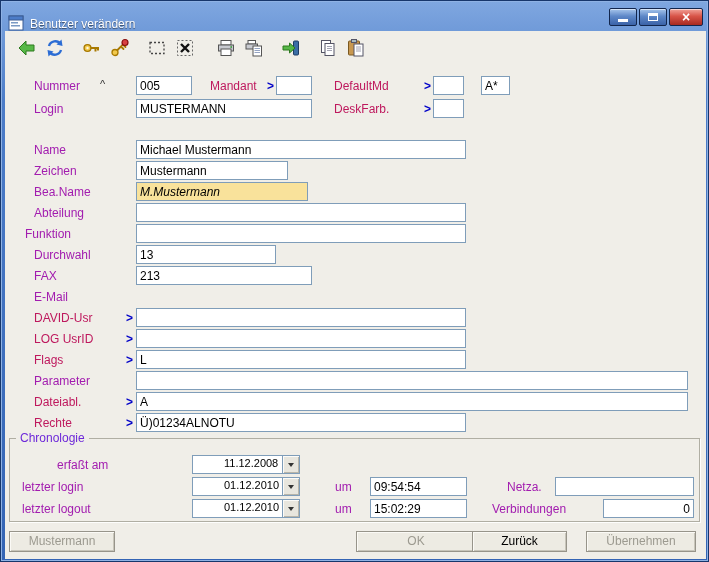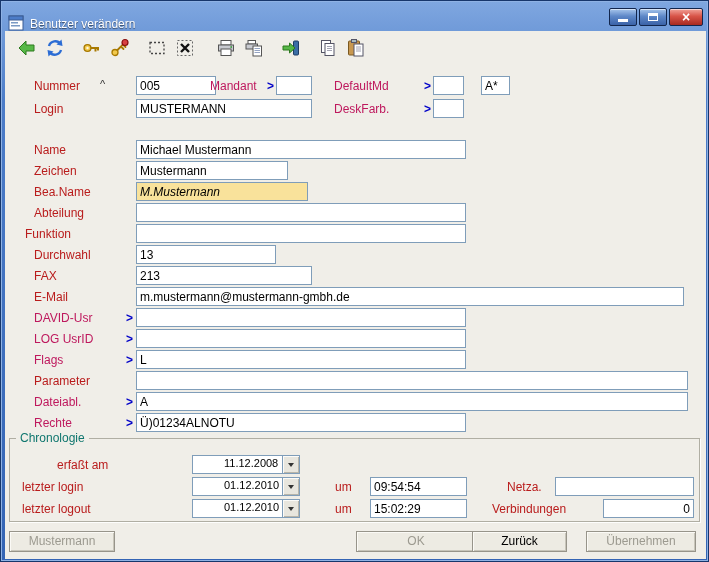--- a/index.html
+++ b/index.html
@@ -45,21 +45,21 @@
     background:#F0EEE8; overflow:hidden;
   }
 
   
   .toolbar { position:absolute; left:8px; top:5px; height:28px; display:flex; align-items:center; }
   .tbtn { width:28px; height:26px; display:flex; align-items:center; justify-content:center; cursor:default; }
   .tsep { width:9px; height:1px; }
   .tsep.wide { width:13px; }
 
   
-  .lbl { position:absolute; font-size:12px; color:#b91c1c; white-space:nowrap; }
+  .lbl { position:absolute; font-size:12px; color:#a21caf; white-space:nowrap; }
   .lbl.blue { color:#be185d; }
   .arrow { position:absolute; font-size:12px; color:#0000C8; font-weight:bold; }
   .caret { position:absolute; font-size:11px; color:#333; }
   .fld {
     position:absolute; height:19px; border:1px solid #7F9DB9; background:#fff;
     font-family:"Liberation Sans", sans-serif; font-size:12px; color:#000; padding:1px 3px;
   }
   .fld.yellow { background:#F9E29B;font-style:italic; }
   .fld.right { text-align:right; }
 
@@ -73,21 +73,21 @@
   }
   .tri { width:0; height:0; border-left:3.5px solid transparent; border-right:3.5px solid transparent; border-top:4px solid #333; }
 
   
   .groupbox {
     position:absolute; left:4px; top:407px; width:691px; height:84px;
     border:1px solid #B0AEA3; box-shadow:1px 1px 0 rgba(255,255,255,.9);
   }
   .legend {
     position:absolute; top:-8px; left:6px; background:#F0EEE8; padding:0 4px;
-    font-size:12px; color:#0f766e;
+    font-size:12px; color:#6d28d9;
   }
   .groupbox .lbl, .groupbox .fld, .groupbox .combo {  }
 
   
   .btn {
     position:absolute; top:500px; height:21px;
     background:#EDEBE3; border:1px solid #97948A;
     box-shadow: inset 1px 1px 0 #FBFAF6, inset -1px -1px 0 #C8C5BA;
     font-size:12px; color:#000; text-align:center; line-height:19px; cursor:default;
     white-space:nowrap; overflow:hidden;
@@ -224,21 +224,21 @@
             <rect x="5.5" y="1.5" width="5" height="3" fill="#AABBC0" stroke="#556"></rect>
             <rect x="8" y="6" width="9" height="12" fill="#fff" stroke="#556"></rect>
             <path d="M10 9 H15 M10 11 H15 M10 13 H15" stroke="#99A" stroke-width="0.9"></path>
           </svg>
         </span>
       </div>
     </div>
 
     <span class="lbl" style="left:29px;top:48px">Nummer</span>
     <span class="caret" style="left:95px;top:47px">^</span>
-    <input class="fld" style="left: 131px; top: 45px; width: 80px;" value="005">
+    <input class="fld" style="left: 131px; top: 45px; width: 56px;" value="005">
     <span class="lbl blue" style="left:205px;top:48px">Mandant</span>
     <span class="arrow" style="left:262px;top:48px">&gt;</span>
     <input class="fld" style="left: 271px; top: 45px; width: 36px;" value="">
     <span class="lbl blue" style="left:329px;top:48px">DefaultMd</span>
     <span class="arrow" style="left:419px;top:48px">&gt;</span>
     <input class="fld" style="left: 428px; top: 45px; width: 31px;" value="">
     <input class="fld" style="left: 476px; top: 45px; width: 29px;" value="A*">
 
     <span class="lbl" style="left:29px;top:71px">Login</span>
     <input class="fld" style="left: 131px; top: 68px; width: 176px;" value="MUSTERMANN">
@@ -261,21 +261,20 @@
     <span class="lbl" style="left:20px;top:196px">Funktion</span>
     <input class="fld" style="left: 131px; top: 193px; width: 330px;" value="">
 
     <span class="lbl" style="left:29px;top:217px">Durchwahl</span>
     <input class="fld" style="left: 131px; top: 214px; width: 140px;" value="13">
 
     <span class="lbl" style="left:29px;top:238px">FAX</span>
     <input class="fld" style="left: 131px; top: 235px; width: 176px;" value="213">
 
     <span class="lbl" style="left:29px;top:259px">E-Mail</span>
-    <input class="fld" style="left: 131px; top: 256px; width: 548px;" value="m.mustermann@mustermann-gmbh.de">
 
     <span class="lbl blue" style="left:29px;top:280px">DAVID-Usr</span>
     <span class="arrow" style="left:121px;top:280px">&gt;</span>
     <input class="fld" style="left: 131px; top: 277px; width: 330px;" value="">
 
     <span class="lbl blue" style="left:29px;top:301px">LOG UsrID</span>
     <span class="arrow" style="left:121px;top:301px">&gt;</span>
     <input class="fld" style="left: 131px; top: 298px; width: 330px;" value="">
 
     <span class="lbl blue" style="left:29px;top:322px">Flags</span>

